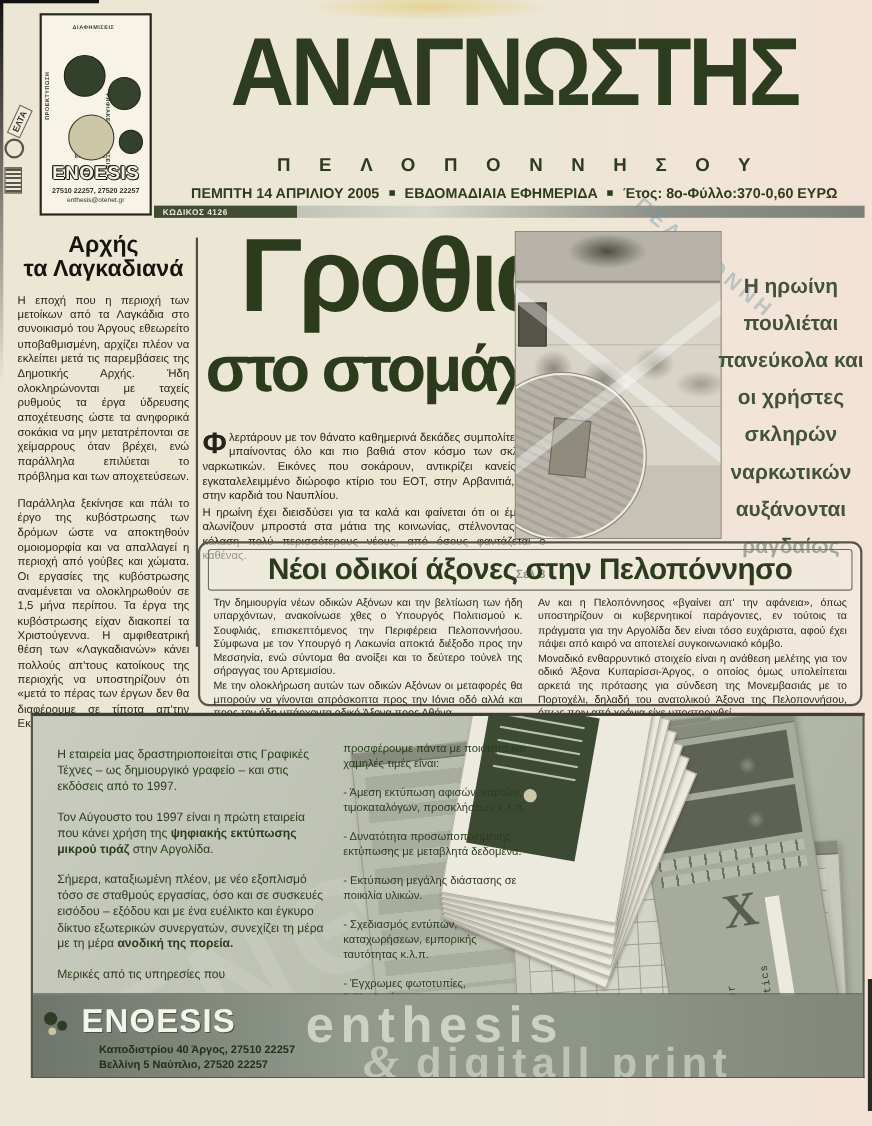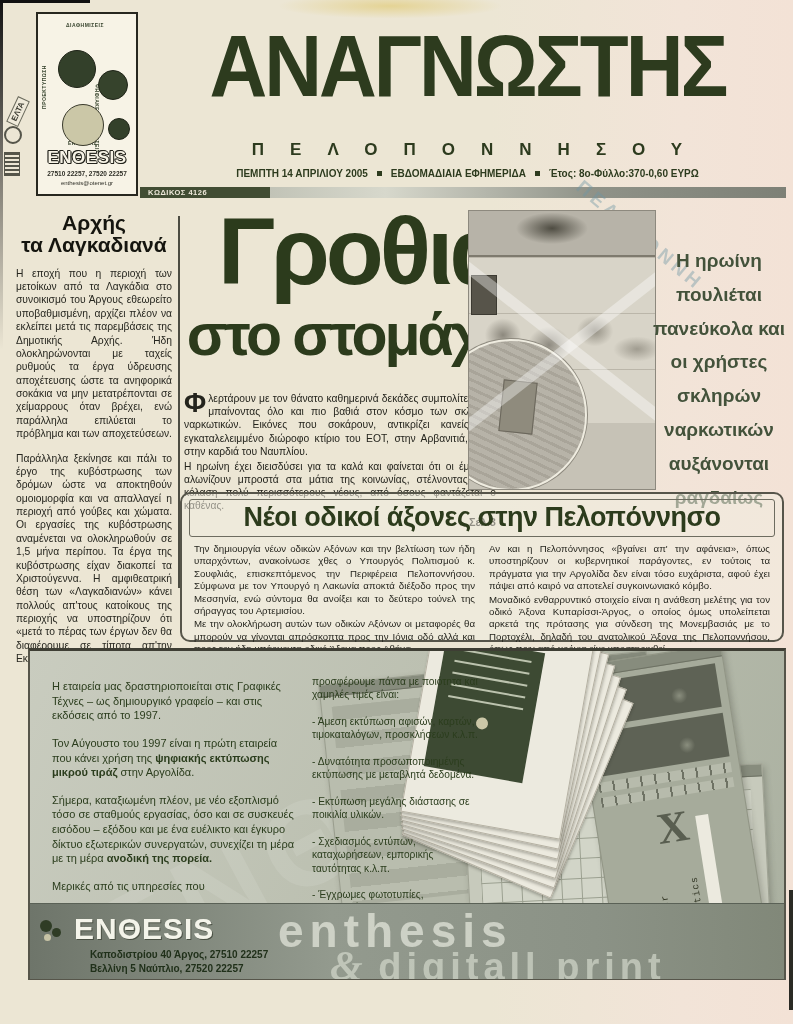--- a/index.html
+++ b/index.html
@@ -34,21 +34,21 @@
   .logo-email{position:absolute;left:0;top:166px;width:100%;text-align:center;font-size:6px;color:#2f2f27;}
   .stamps{position:absolute;left:4px;top:100px;width:32px;}
   .stamp-elta{transform:rotate(-65deg);font-size:8px;font-weight:bold;color:#3a3a30;border:1px solid #6a6a5c;padding:1px 3px;display:inline-block;background:#efeada;}
   .stamp-circle{margin-top:8px;width:18px;height:18px;border:2px solid #55554a;border-radius:50%;}
   .stamp-bars{margin-top:8px;width:16px;height:24px;background:repeating-linear-gradient(#55554a 0 2px,transparent 2px 4px);border:1px solid #55554a;}
   .np-title{position:absolute;left:150px;top:26px;width:635px;text-align:center;
     font-size:80px;font-weight:800;color:#2d3b1e;letter-spacing:-3px;line-height:1;transform:scaleY(1.1);}
   .np-sub{position:absolute;left:160px;top:140px;width:640px;text-align:center;
     font-size:17px;font-weight:800;color:#2d3b1e;letter-spacing:26px;}
   .dateline{position:absolute;left:150px;top:168px;width:635px;display:flex;justify-content:center;align-items:center;gap:9px;
-    font-size:10px;font-weight:bold;color:#2d3b1e;}
+    font-size:13px;font-weight:bold;color:#2d3b1e;}
   .sq{width:5px;height:5px;background:#2d3b1e;}
   .codebar{position:absolute;left:140px;top:187px;width:646px;height:11px;
     background:linear-gradient(90deg,#a9ac9f 0%,#d7d8cc 38%,#8f9288 70%,#7d8076 100%);}
   .codeseg{position:absolute;left:0;top:0;width:130px;height:11px;background:#414d33;color:#eee9da;
     font-size:7.5px;font-weight:bold;line-height:11px;padding-left:8px;letter-spacing:.5px;}
   .wm1{position:absolute;left:586px;top:176px;transform:rotate(40deg);transform-origin:left top;
     font-size:19px;font-weight:600;color:rgba(110,150,165,.42);letter-spacing:4px;white-space:nowrap;}
 
   
   .lcol{position:absolute;left:14px;top:212px;width:160px;}

